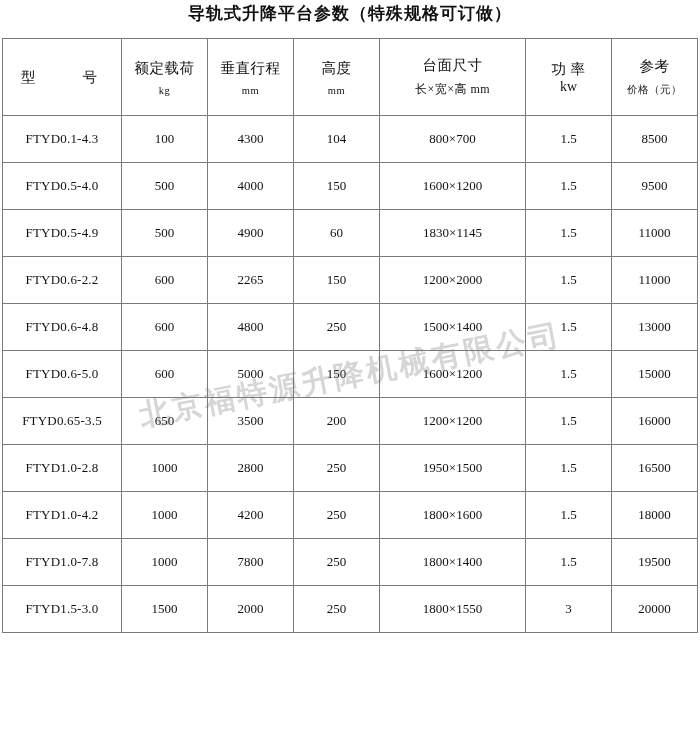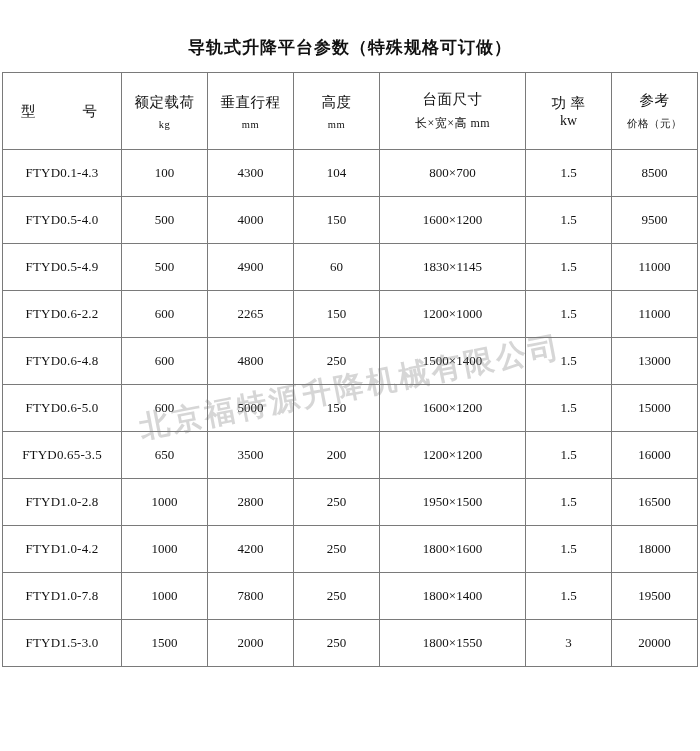--- a/index.html
+++ b/index.html
@@ -19,24 +19,23 @@
     position: relative;
     width: 700px;
     height: 751px;
     box-sizing: border-box;
   }
   .doc-title {
     text-align: center;
     font-size: 17px;
     font-weight: bold;
     letter-spacing: 1px;
-    padding-top: 24px;
+    padding-top: 2px;
     padding-bottom: 13px;
     color: #111;
-    margin-top: 12px;
   }
   table.spec {
     border-collapse: collapse;
     width: 688px;
     margin: 0 auto;
     table-layout: fixed;
   }
   table.spec td, table.spec th {
     border: 1px solid #7a7a7a;
     text-align: center;
@@ -177,21 +176,21 @@
         <td>60</td>
         <td>1830×1145</td>
         <td>1.5</td>
         <td>11000</td>
       </tr>
       <tr>
         <td class="cell-model">FTYD0.6-2.2</td>
         <td>600</td>
         <td>2265</td>
         <td>150</td>
-        <td>1200×1000</td>
+        <td>1200×2000</td>
         <td>1.5</td>
         <td>11000</td>
       </tr>
       <tr>
         <td class="cell-model">FTYD0.6-4.8</td>
         <td>600</td>
         <td>4800</td>
         <td>250</td>
         <td>1500×1400</td>
         <td>1.5</td>

